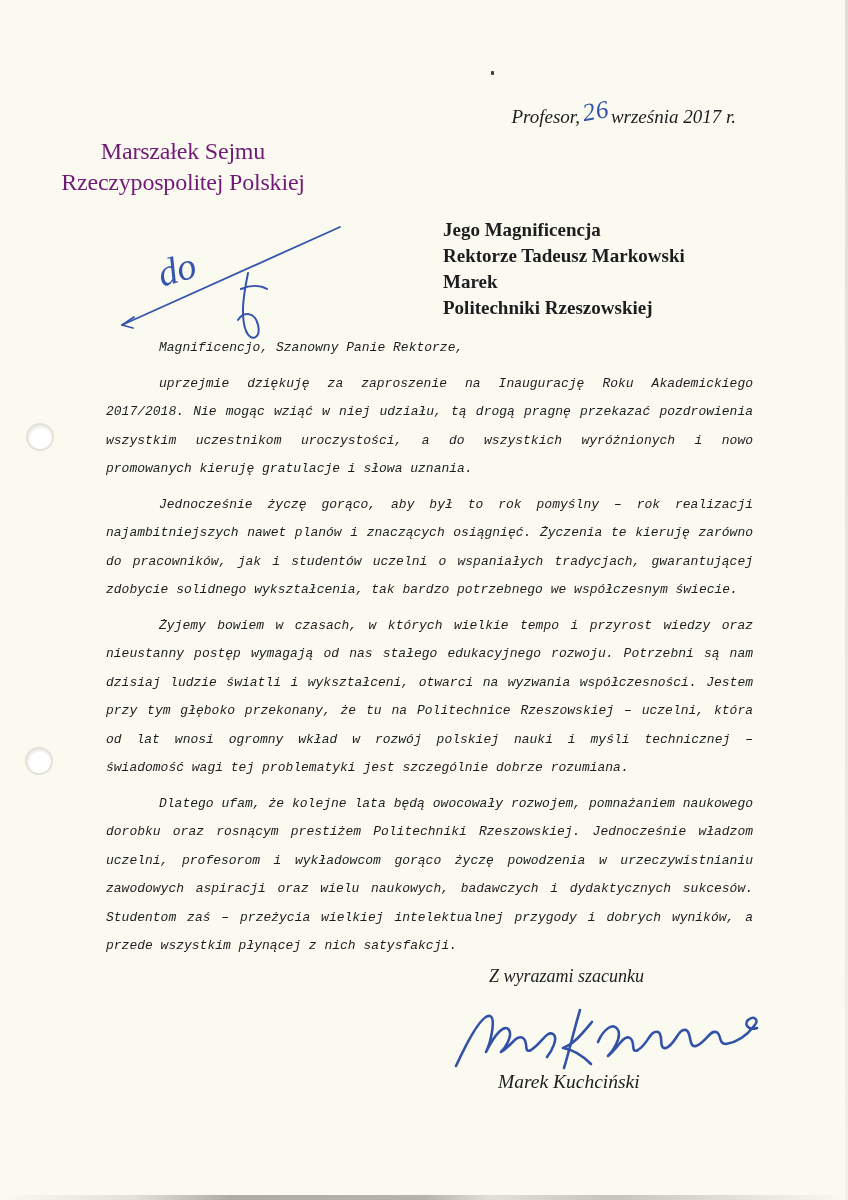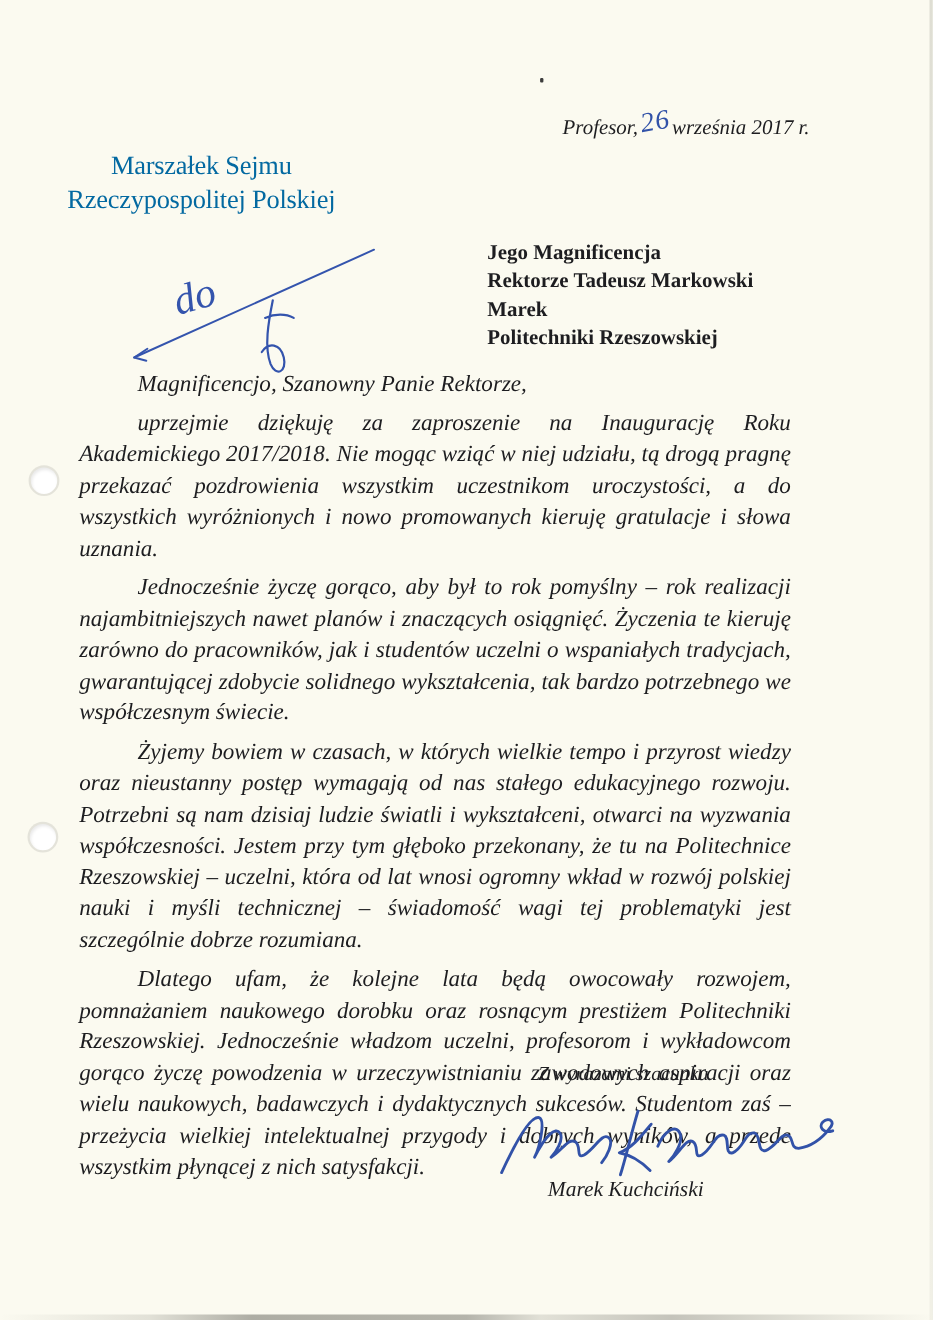--- a/index.html
+++ b/index.html
@@ -18,40 +18,41 @@
   }
   .hand-day{
     display:inline-block;color:#3252a8;
     font-size:25px;font-style:italic;
     transform:rotate(-10deg) translateY(-4px);
     letter-spacing:1px;margin:0 1px 0 3px;
   }
   
   .letterhead{
     position:absolute;top:136px;left:48px;width:270px;
-    text-align:center;color:#0369a1;
+    text-align:center;color:#701a75;
     font-size:24px;line-height:31px;letter-spacing:-0.2px;
   }
   
   .recipient{
     position:absolute;top:217px;left:443px;
     font-weight:bold;font-size:19px;line-height:26px;
   }
   
   .annotation-svg{position:absolute;left:100px;top:215px;}
   .annotation-svg path{stroke:#3454ad;fill:none;stroke-linecap:round;stroke-linejoin:round;}
   .annotation-svg text{
     fill:#3454ad;font-family:"Liberation Serif",serif;
     font-style:italic;font-size:38px;
   }
   
   .body-text{
-    position:absolute;top:334px;left:72px;width:647px;
-    font-style:italic;font-size:21px;line-height:28.5px;
+    position:absolute;top:334px;left:106px;width:647px;
+    font-style:italic;font-size:13px;line-height:28.5px;
     text-align:justify;
+    font-family:Liberation Mono, monospace;
   }
   .body-text .salutation{margin:0;text-indent:53px;text-align:left;}
   .body-text p.para{margin:7px 0 0 0;text-indent:53px;}
   .closing{
     position:absolute;top:966px;left:489px;
     font-style:italic;font-size:18px;
   }
   .signature-svg{position:absolute;left:450px;top:1000px;}
   .signature-svg path{stroke:#3252a8;fill:none;stroke-width:2.6;stroke-linecap:round;stroke-linejoin:round;}
   .signer{

